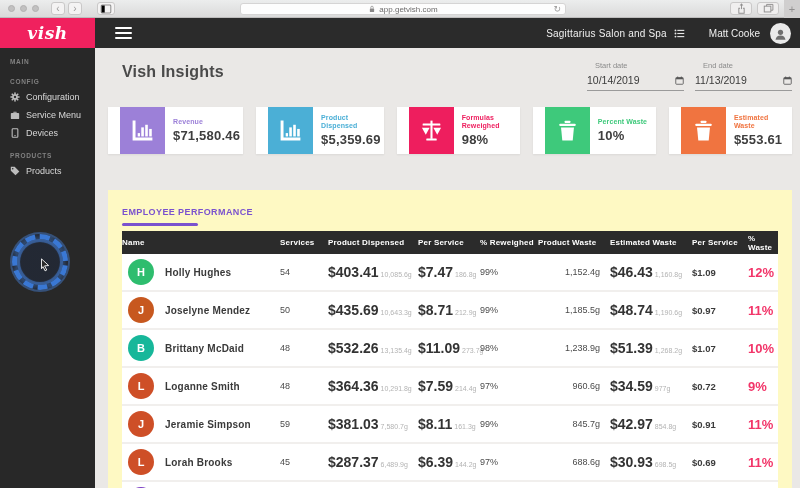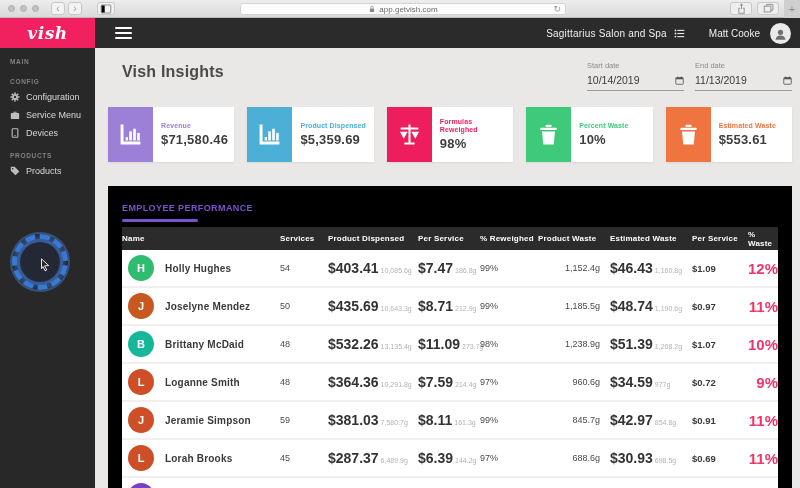--- a/index.html
+++ b/index.html
@@ -50,51 +50,51 @@
   .uname{margin-right:10px;}
   .avatar{width:21px;height:21px;border-radius:50%;background:#eaeaea;display:flex;align-items:center;justify-content:center;overflow:hidden;}
   .avatar svg{width:15px;height:15px;fill:#6f6f6f;margin-top:2px;}
 
   
   .main{flex:1;padding:10px 8px 0 13px;display:flex;flex-direction:column;min-height:0;}
   .title-row{display:flex;justify-content:space-between;align-items:flex-start;}
   .page-title{font-size:16px;color:#4a4a4a;font-weight:600;margin:5px 0 0 14px;letter-spacing:.2px;}
   .dates{display:flex;gap:11px;}
   .datefield{width:97px;border-bottom:1px solid #9a9a9a;padding-bottom:4px;}
-  .datefield label{font-size:7.5px;color:#8b8b8b;display:block;margin:3px 0 4px;}
+  .datefield label{font-size:7.5px;color:#8b8b8b;display:block;margin:3px 8px 4px;}
   .dval{display:flex;justify-content:space-between;align-items:center;font-size:10.5px;color:#3b3b3b;}
   .cal-ic{width:9px;height:9px;color:#555;fill:currentColor;}
 
   .kpis{display:flex;gap:13px;margin-top:16px;}
-  .kpi{flex:1;height:55px;display:flex;background:#fff;box-shadow:0 1px 2px rgba(0,0,0,.07);}
+  .kpi{flex:1;height:47px;display:flex;background:#fff;box-shadow:0 1px 2px rgba(0,0,0,.07);padding-left:12px;}
   .kpi-ic{width:45px;flex-shrink:0;display:flex;align-items:center;justify-content:center;}
   .kpi-ic svg{width:25px;height:25px;fill:#fff;}
   .kpi-body{flex:1;display:flex;flex-direction:column;justify-content:center;padding:0 3px 0 8px;min-width:0;}
   .kpi-label{font-size:7px;font-weight:bold;line-height:1.2;letter-spacing:.1px;}
   .kpi-value{font-size:13px;font-weight:bold;color:#3e3e3e;margin-top:2px;letter-spacing:.2px;}
 
-  .panel{background:#000000;margin-top:24px;flex:1;padding:11px 14px 0;min-height:0;}
+  .panel{background:#fef9c3;margin-top:36px;flex:1;padding:11px 14px 0;min-height:0;}
   .tab{display:inline-block;cursor:pointer;}
   .tab span{font-size:9px;font-weight:bold;letter-spacing:.4px;}
   .tab .underline{display:block;width:76px;height:3px;border-radius:2px;margin-top:4px;}
 
   .grid{display:grid;grid-template-columns:158px 48px 90px 62px 58px 72px 82px 56px 1fr;align-items:center;}
   .thead{background:#2b2b2b;color:#fff;height:23px;font-size:8px;font-weight:bold;margin-top:5px;}
   .thead > div{letter-spacing:.2px;}
   .al-r{text-align:right;padding-right:10px;}
   .row{height:38px;border-bottom:2px solid #f1efed;background:#fff;}
   .cell-name{display:flex;align-items:center;gap:11px;padding-left:6px;}
   .avatar-i{width:26px;height:26px;border-radius:50%;color:#fff;font-weight:bold;font-size:11px;
             display:flex;align-items:center;justify-content:center;flex-shrink:0;}
   .nm{font-size:10px;font-weight:600;color:#3a3a3a;letter-spacing:.2px;white-space:nowrap;}
   .num{font-size:9px;color:#4a4a4a;}
   .money{white-space:nowrap;}
   .money strong{font-size:14px;color:#333;}
   .money small{font-size:7px;color:#b3b3b3;margin-left:2px;}
-  .pct-waste{font-size:15px;font-weight:bold;text-align:right;}
+  .pct-waste{font-size:13px;font-weight:bold;}
   .wps{font-size:9.5px;font-weight:600;color:#3a3a3a;}
   svg{display:block;}
   button{font-family:inherit;cursor:pointer;}
 </style>
 </head>
 <body>
 
 <svg width="0" height="0" style="position:absolute">
   <symbol id="icon-bar-chart" viewBox="0 0 24 24">
     <path d="M2.5 2.5h2.8v16.2h16.2v2.8H2.5z"></path>

